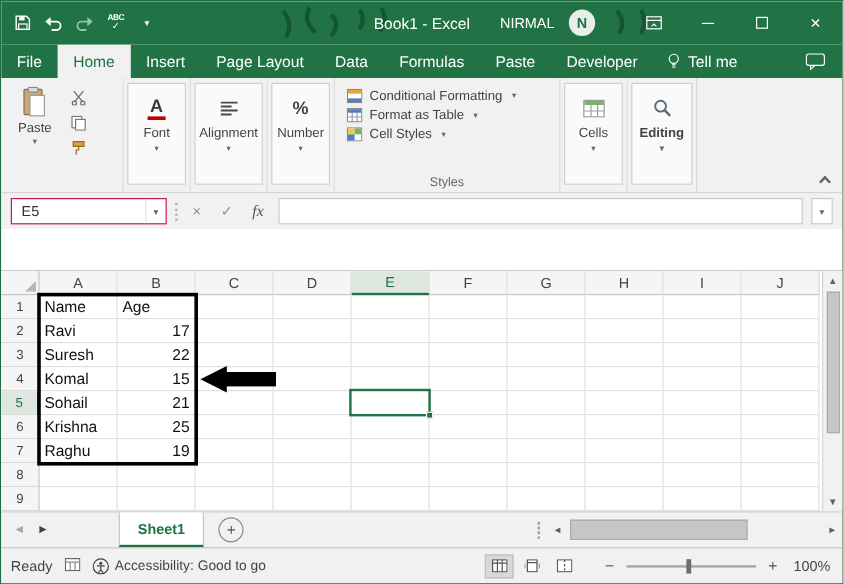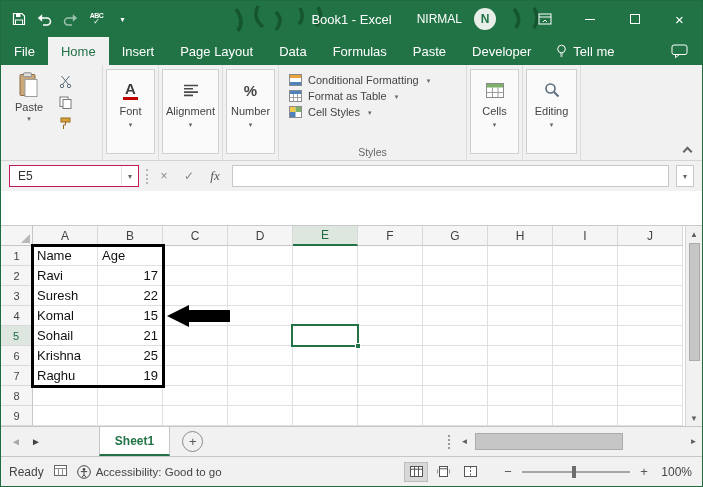--- a/index.html
+++ b/index.html
@@ -37,21 +37,21 @@
   .ribbon{height:96px;background:#f1f1f1;border-bottom:1px solid #d5d5d5;display:flex;position:relative;flex:0 0 auto;}
   .rgroup{display:flex;flex-direction:column;border-right:1px solid #dcdcdc;padding:2px 4px 0;}
   .rgroup-label{height:17px;font-size:10.5px;color:#666;display:flex;align-items:center;justify-content:center;gap:5px;}
   .g-clip{width:102px;}
   .clip-content{flex:1;display:flex;}
   .paste-btn{width:48px;display:flex;flex-direction:column;align-items:center;padding-top:5px;font-size:11px;color:#444;gap:2px;}
   .small-stack{display:flex;flex-direction:column;gap:8px;padding:8px 2px 0 6px;}
   .sicon{width:15px;height:13px;display:flex;align-items:center;}
   .chev{font-size:7px;color:#666;line-height:1;}
   .collapsed{width:56px;padding:4px 3px 6px;}
-  .g-align{width:64px;} .g-num{width:56px;} .g-cells{width:56px;} .g-edit{width:58px;}
+  .g-align{width:64px;} .g-num{width:56px;} .g-cells{width:56px;} .g-edit{width:58px;font-weight:bold;}
   .vbtn{flex:1;border:1px solid #d2d0ce;background:#fafafa;display:flex;flex-direction:column;align-items:center;padding-top:9px;gap:4px;font-size:11px;color:#444;}
   .ficon{display:flex;flex-direction:column;align-items:center;height:22px;justify-content:center;}
   .fA{font-size:15px;font-weight:bold;color:#3b3b3b;line-height:1;}
   .fbar{width:15px;height:3px;background:#c00000;margin-top:1px;}
   .pcticon{font-size:15px;font-weight:bold;color:#444;height:22px;display:flex;align-items:center;}
   .g-styles{width:188px;}
   .styles-rows{flex:1;display:flex;flex-direction:column;justify-content:flex-start;gap:4px;padding:7px 4px 0 6px;}
   .srow{display:flex;align-items:center;gap:6px;font-size:11px;color:#444;white-space:nowrap;}
   .srow .chev{margin-left:2px;}
   .ribbon-collapse{position:absolute;right:10px;bottom:6px;width:9px;height:9px;display:flex;align-items:center;justify-content:center;}

